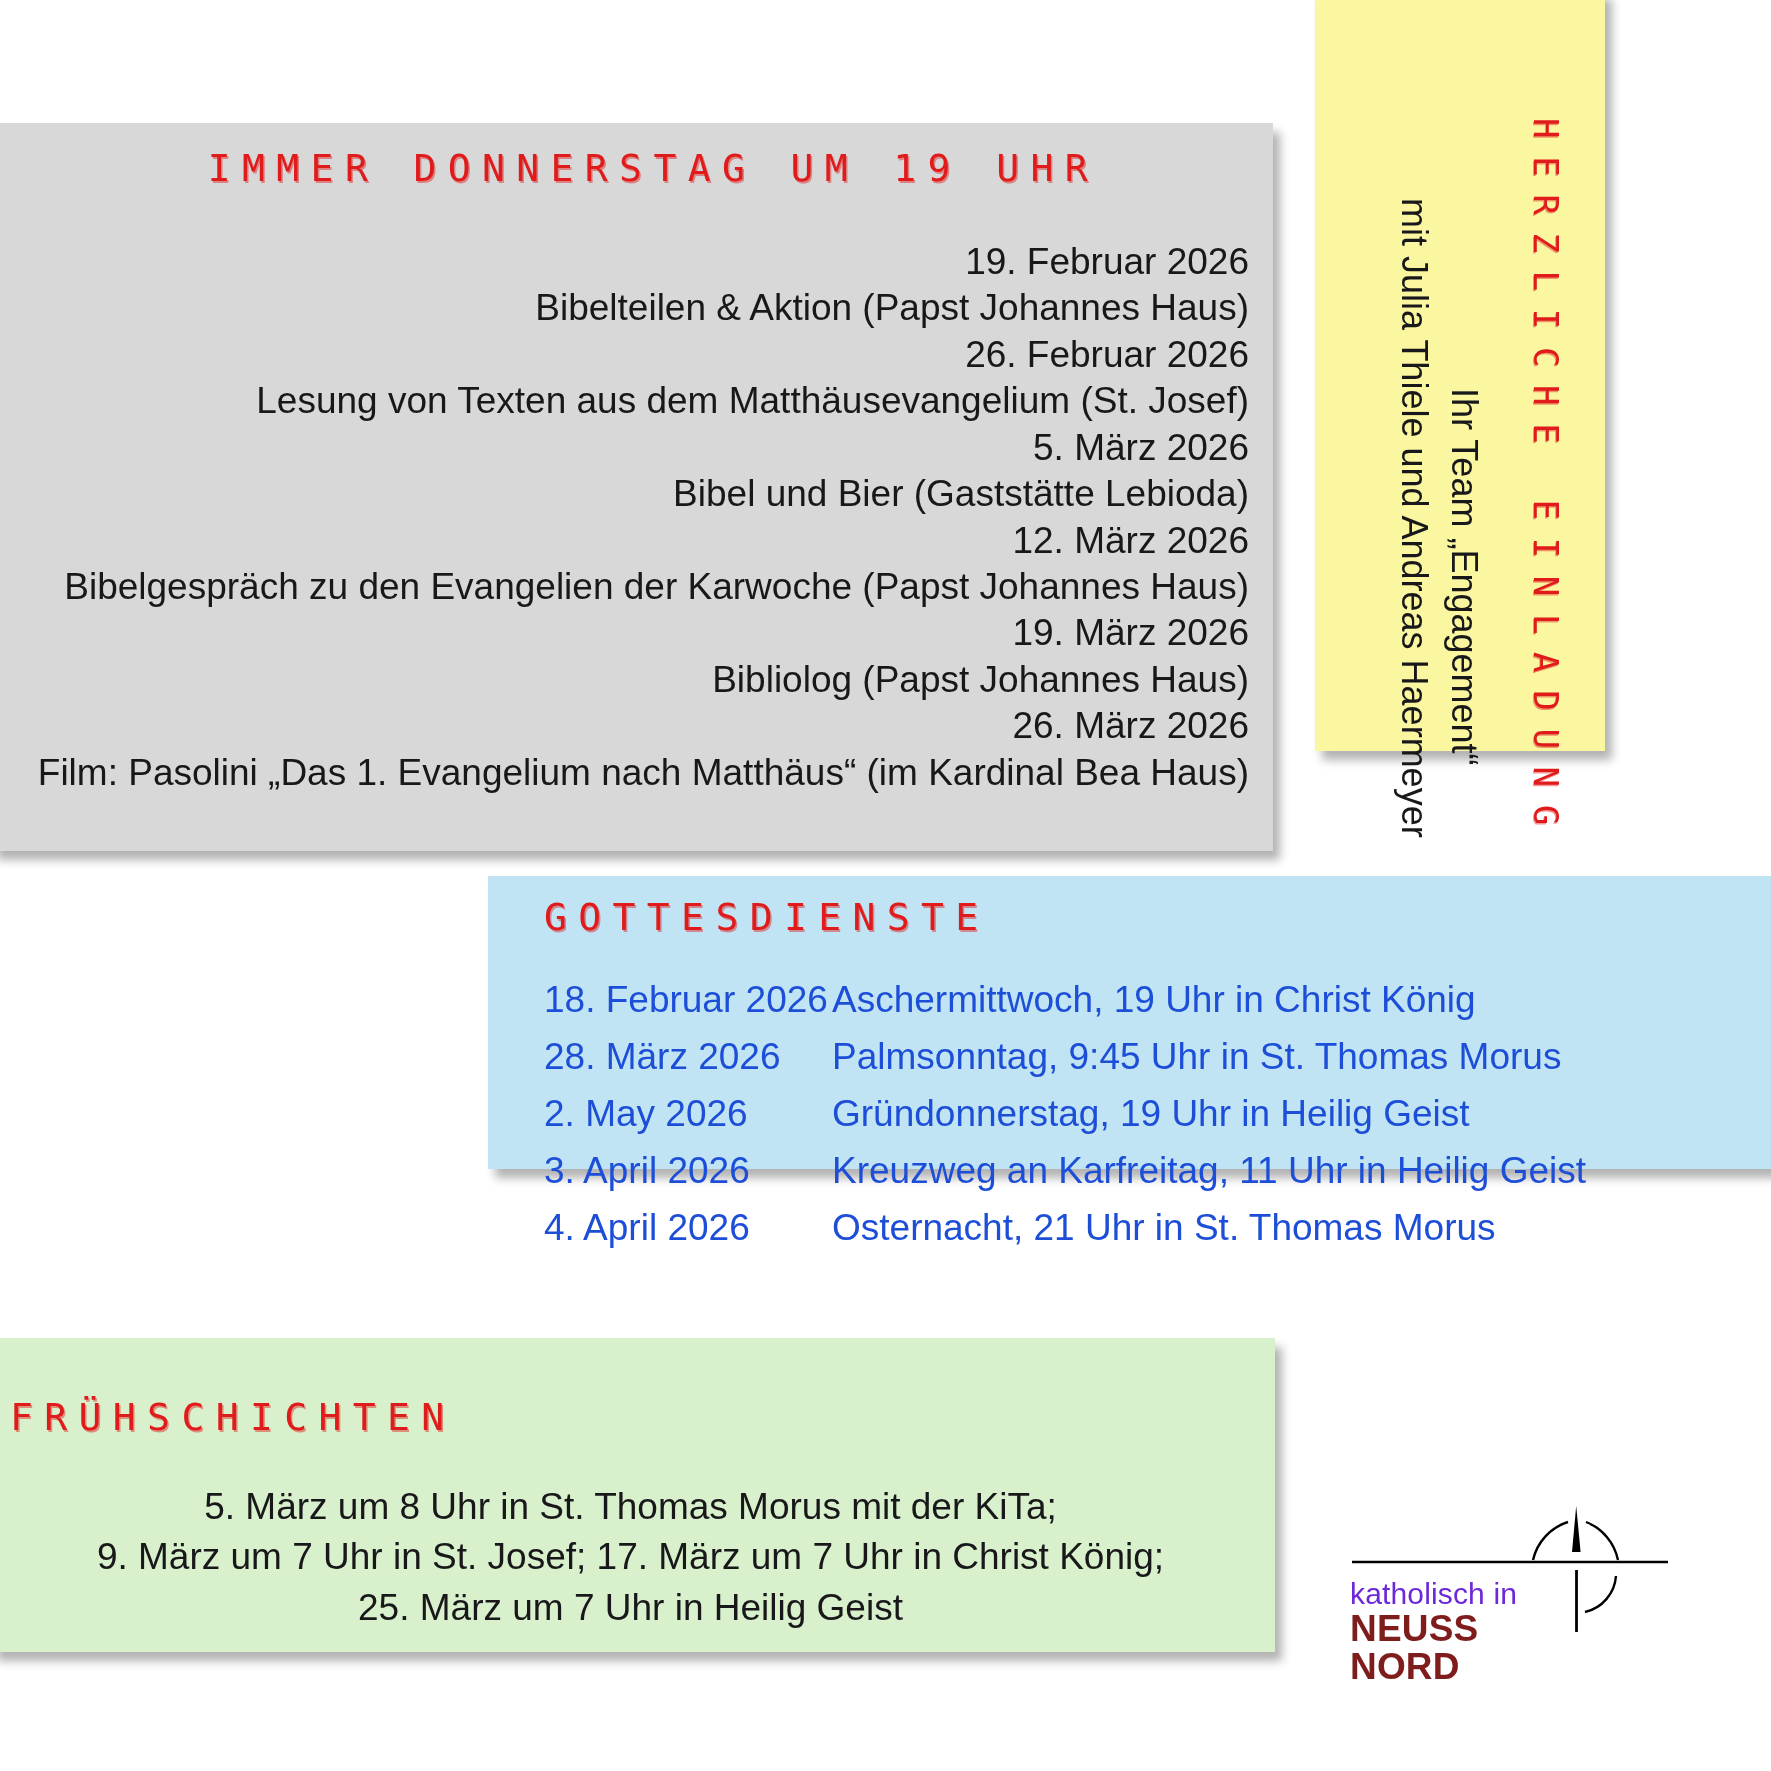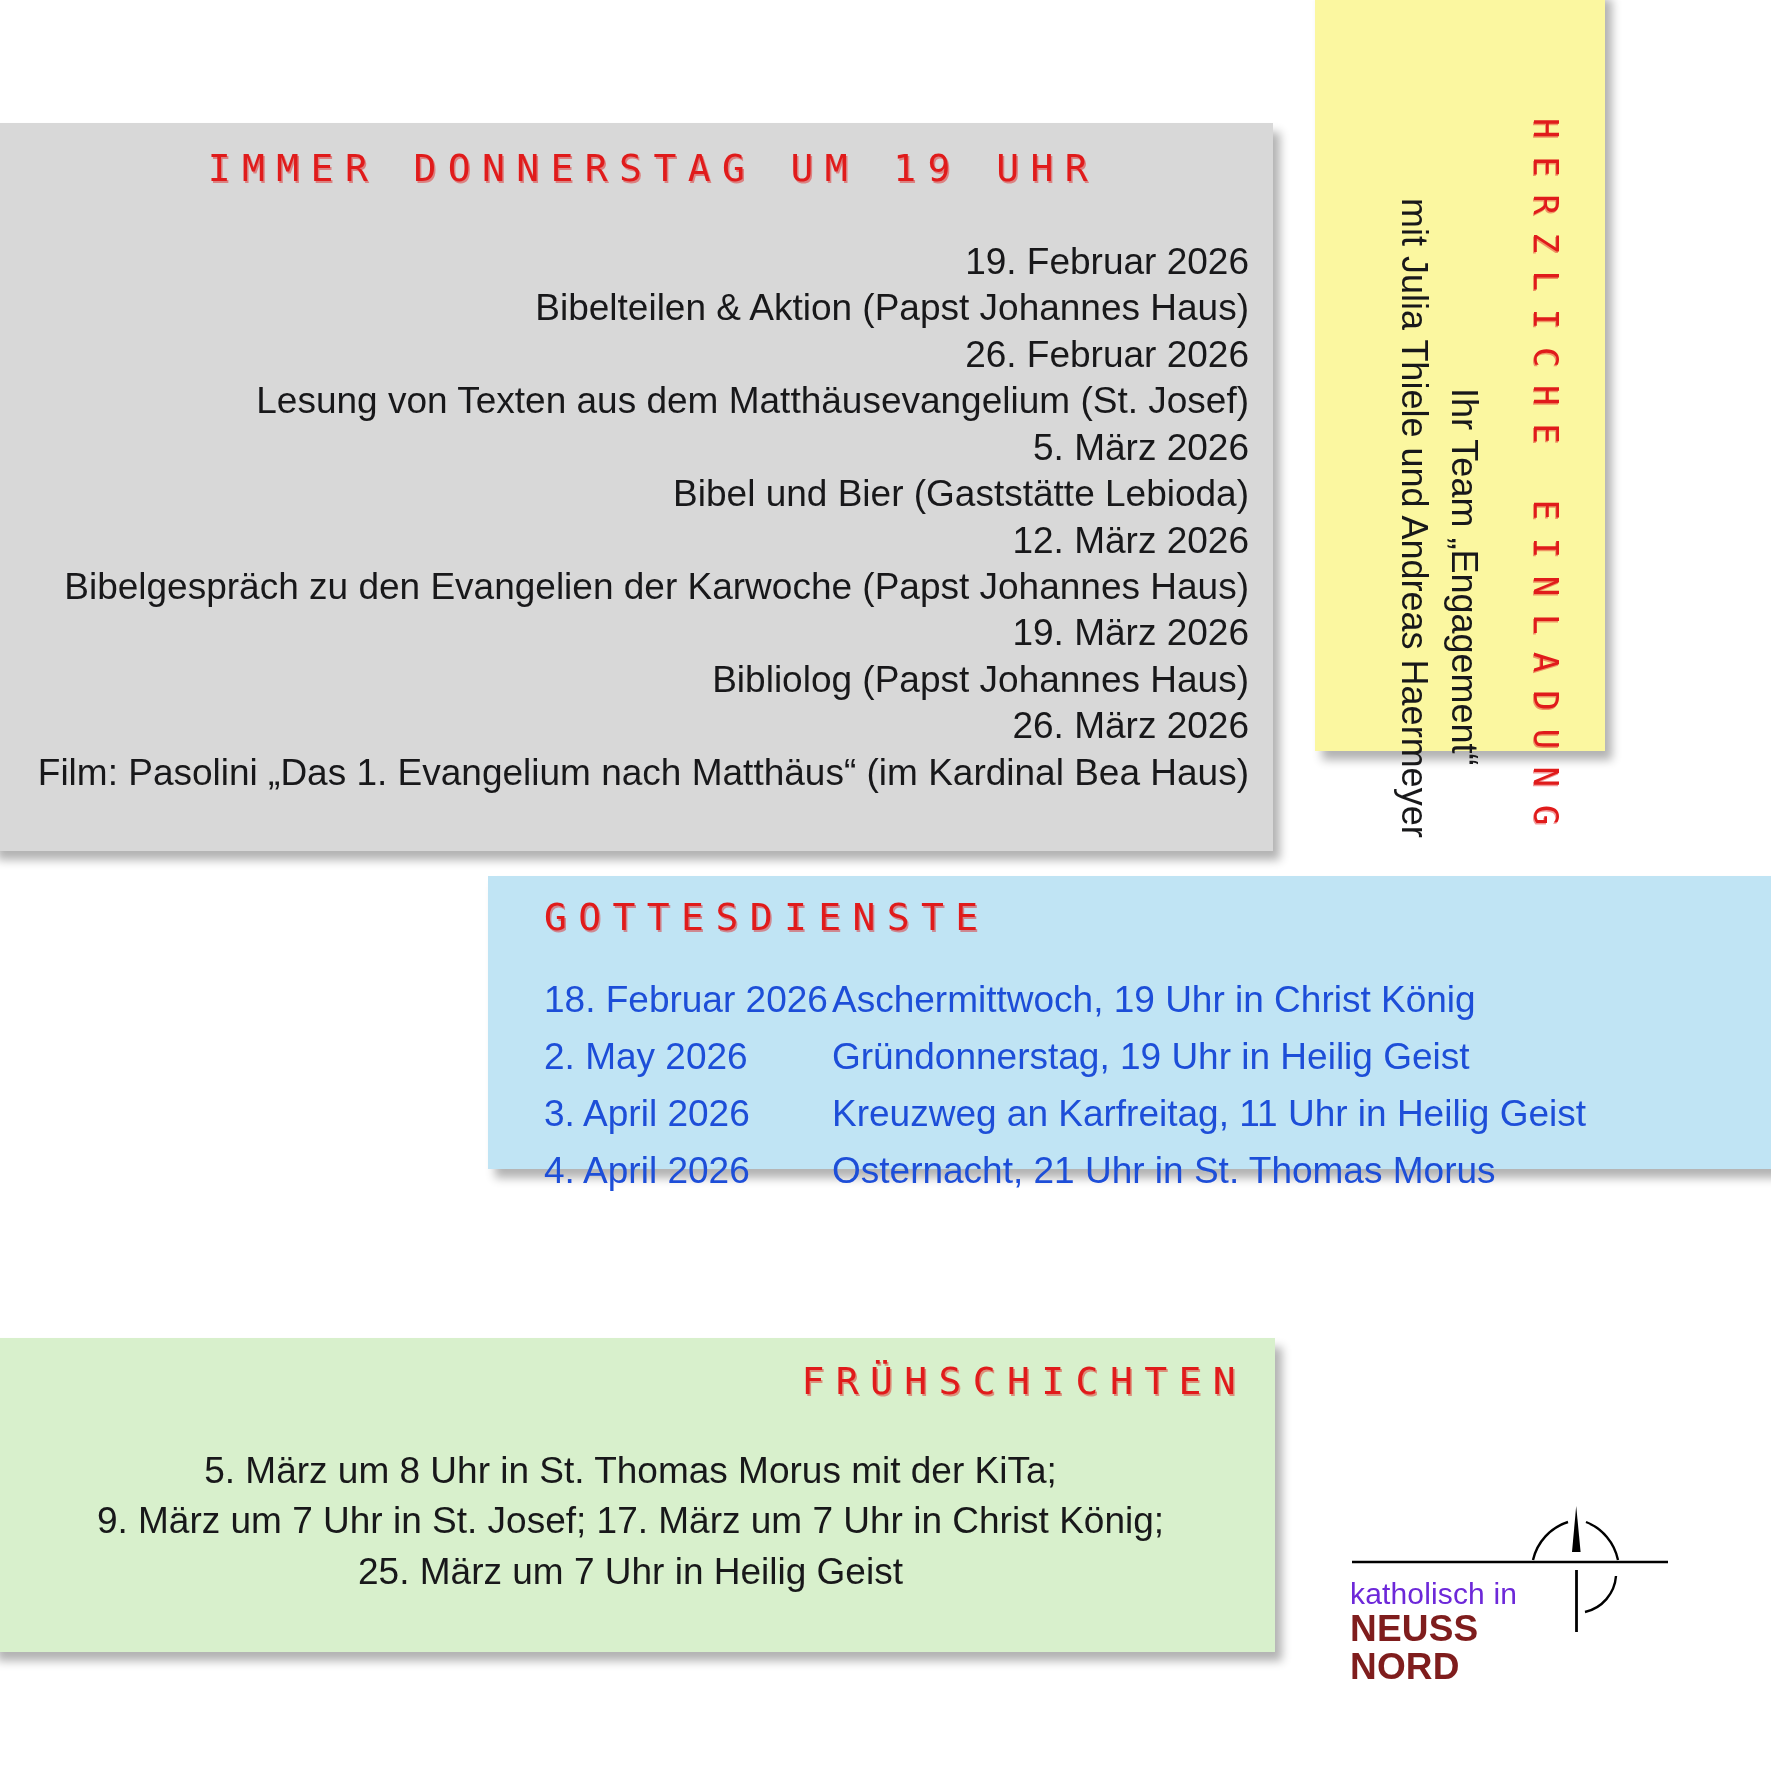--- a/index.html
+++ b/index.html
@@ -98,21 +98,21 @@
     color: #1d4ed8;
     font-size: 37px;
     line-height: 1.30;
     padding: 0 0 9px 0;
     white-space: nowrap;
     vertical-align: top;
   }
   #services-table td.col-date { width: 288px; padding-left: 26px; }
 
   
-  #earlyshift-title { text-align: right; margin-bottom: 46px; padding-right: 4px; }
+  #earlyshift-title { margin-bottom: 46px; padding-right: 4px; margin-top: 36px; }
   #earlyshift-list  { text-align: center; }
   #earlyshift-list .body-line { display: block; line-height: 1.36; }
 
   
   .vert {
     position: absolute;
     transform-origin: 0 0;
     white-space: nowrap;
   }
   
@@ -201,20 +201,24 @@
 
 <div class="panel" id="panel-services">
   <div class="redhead" id="services-title">Gottesdienste</div>
   <table id="services-table">
     <tbody>
       <tr>
         <td class="col-date">18. Februar 2026</td>
         <td class="col-detail">Aschermittwoch, 19 Uhr in Christ König</td>
       </tr>
       <tr>
+        <td class="col-date">28. März 2026</td>
+        <td class="col-detail">Palmsonntag, 9:45 Uhr in St. Thomas Morus</td>
+      </tr>
+      <tr>
         <td class="col-date">2. May 2026</td>
         <td class="col-detail">Gründonnerstag, 19 Uhr in Heilig Geist</td>
       </tr>
       <tr>
         <td class="col-date">3. April 2026</td>
         <td class="col-detail">Kreuzweg an Karfreitag, 11 Uhr in Heilig Geist</td>
       </tr>
       <tr>
         <td class="col-date">4. April 2026</td>
         <td class="col-detail">Osternacht, 21 Uhr in St. Thomas Morus</td>

